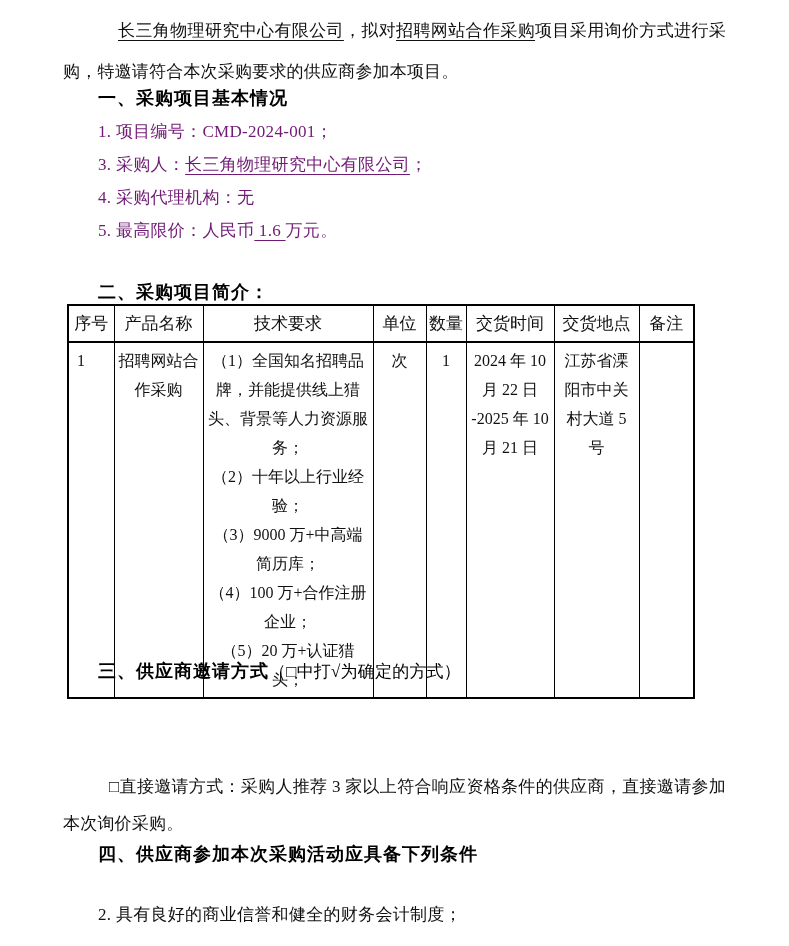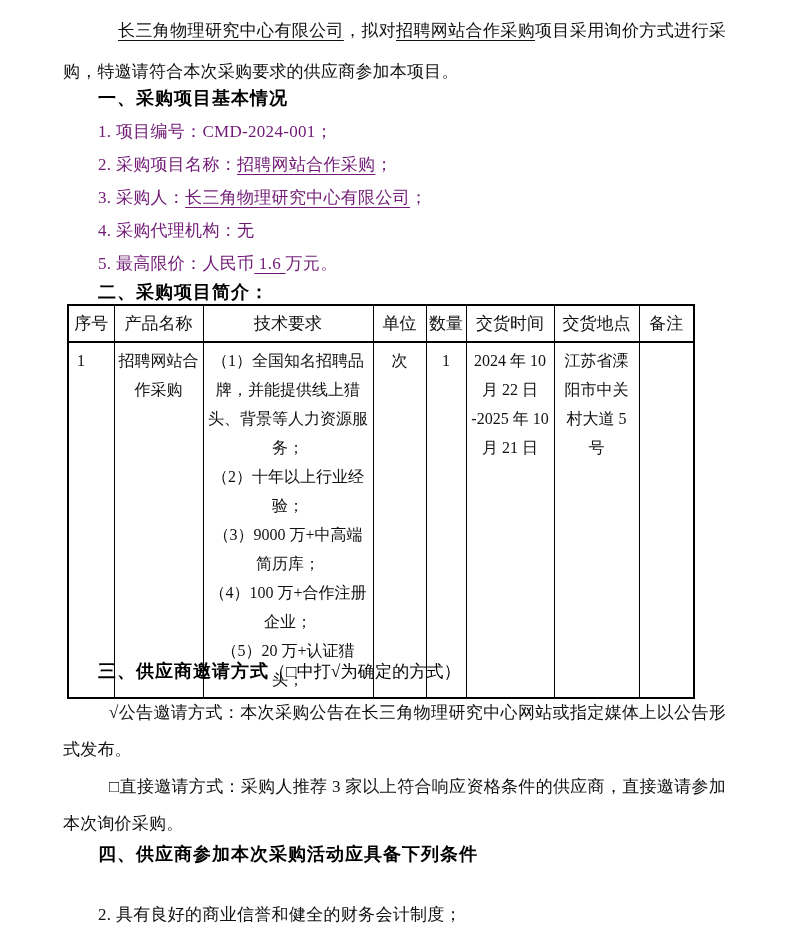--- a/index.html
+++ b/index.html
@@ -110,21 +110,20 @@
 <body>
 
 <div class="page">
 
   <p class="para intro"><span class="u">长三角物理研究中心有限公司</span><span>，拟对</span><span class="u">招聘网站合作采购</span><span>项目采用询价方式进行采购，特邀请符合本次采购要求的供应商参加本项目。</span></p>
 
   <div class="heading h1">一、采购项目基本情况</div>
 
   <div class="basics">
     <div>1. 项目编号：CMD-2024-001；</div>
-    <div><span>2. 采购项目名称：</span><span class="u">招聘网站合作采购</span><span>；</span></div>
     <div><span>3. 采购人：</span><span class="u">长三角物理研究中心有限公司</span><span>；</span></div>
     <div>4. 采购代理机构：无</div>
     <div><span>5. 最高限价：人民币</span><span class="u"> 1.6 </span><span>万元。</span></div>
   </div>
 
   <div class="heading h2">二、采购项目简介：</div>
 
   <table class="brief">
     <colgroup>
       <col class="c-seq">
@@ -161,21 +160,20 @@
       <td>1</td>
       <td>2024 年 10 月 22 日 -2025 年 10 月 21 日</td>
       <td>江苏省溧阳市中关村大道 5 号</td>
       <td></td>
     </tr>
   </tbody>
     </table>
 
   <div class="heading h3"><span>三、供应商邀请方式</span><span class="note">（□中打√为确定的方式）</span></div>
 
-  <p class="para opt opt1">√公告邀请方式：本次采购公告在长三角物理研究中心网站或指定媒体上以公告形式发布。</p>
 
   <p class="para opt opt2">□直接邀请方式：采购人推荐 3 家以上符合响应资格条件的供应商，直接邀请参加本次询价采购。</p>
 
   <div class="heading h4">四、供应商参加本次采购活动应具备下列条件</div>
 
   <div class="cond cond2">2. 具有良好的商业信誉和健全的财务会计制度；</div>
 
 </div>
 
 </body></html>

